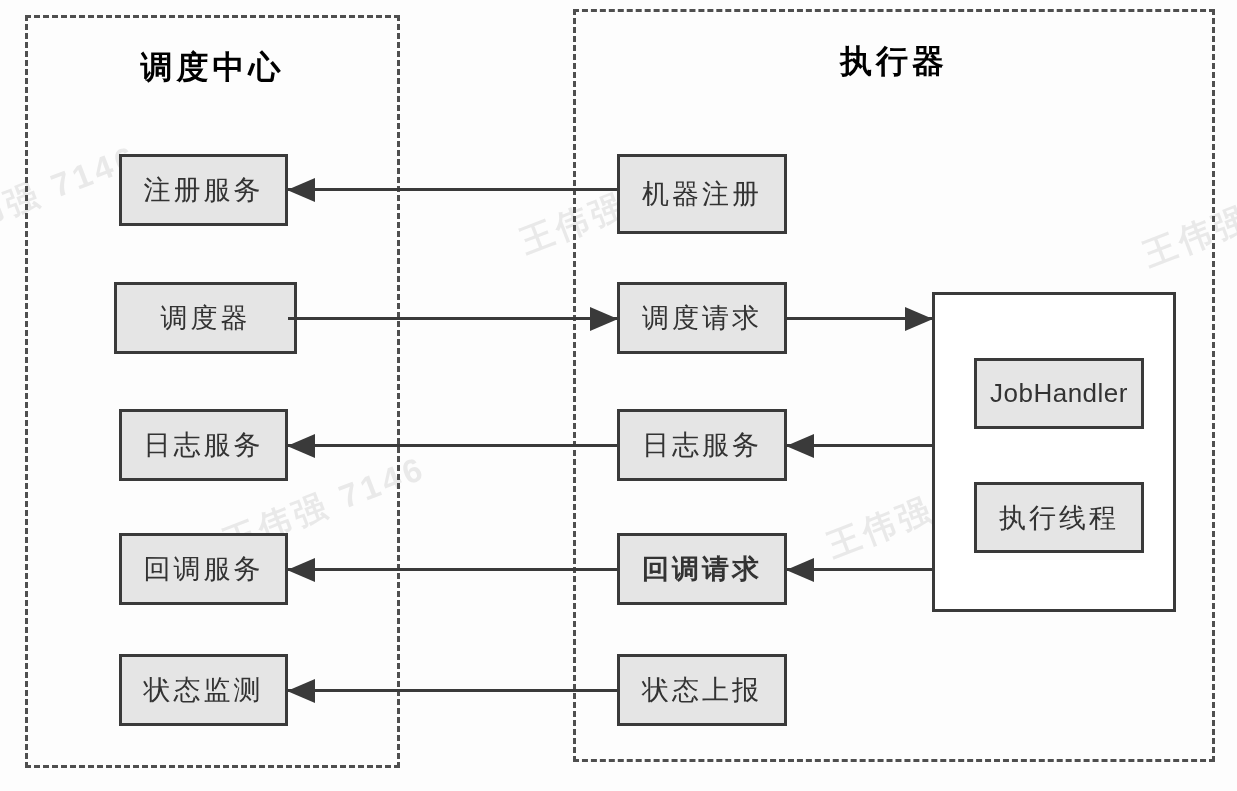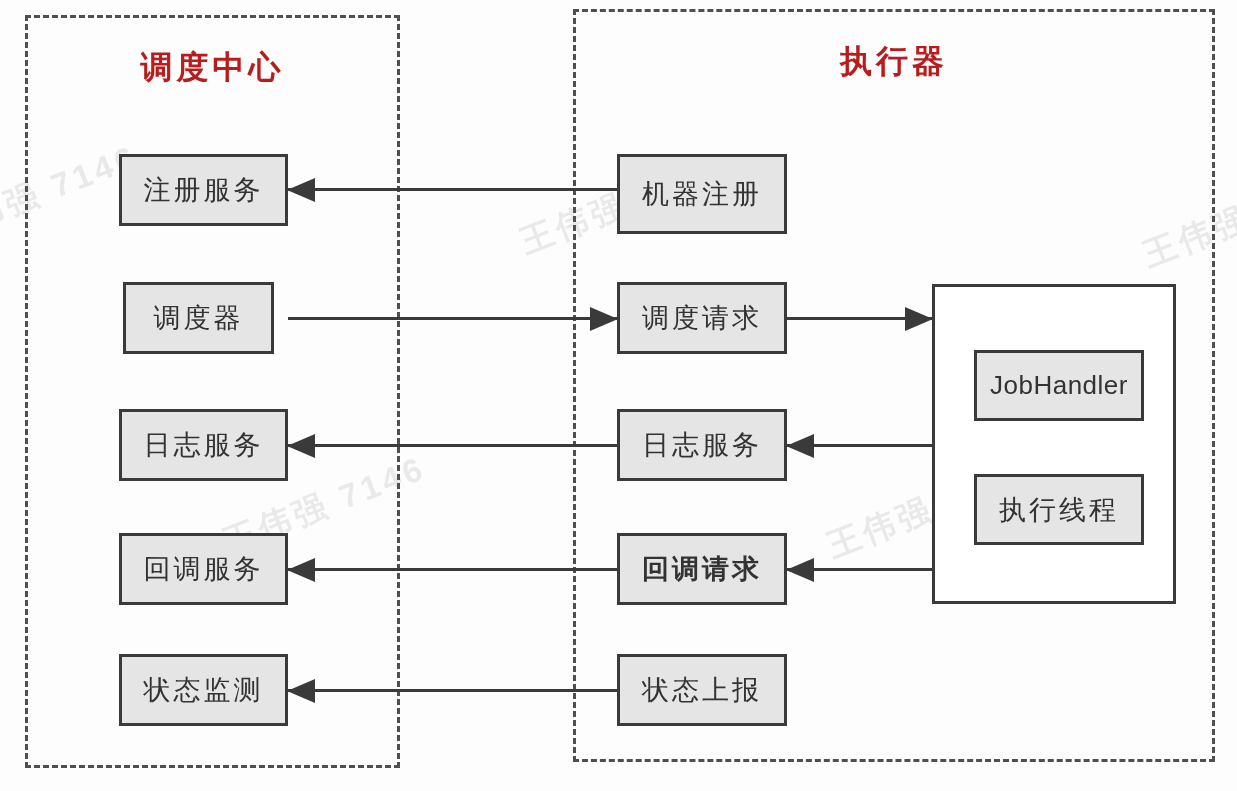--- a/index.html
+++ b/index.html
@@ -8,21 +8,21 @@
     background:#fdfdfd; overflow:hidden;
     font-family:"Liberation Sans", sans-serif;
   }
   .panel {
     position:absolute; border:3px dashed #4f4f4f; box-sizing:border-box;
     background:transparent;
   }
   .panel-title {
     position:absolute; top:28px; left:0; width:100%;
     text-align:center; font-size:32px; font-weight:700;
-    color:#b91c1c; letter-spacing:4px;
+    color:#000000; letter-spacing:4px;
   }
   .node {
     position:absolute; border:3px solid #3a3a3a; background:#e5e5e5;
     box-sizing:border-box; display:flex; align-items:center; justify-content:center;
     font-size:27px; color:#333333; letter-spacing:3px; white-space:nowrap;
   }
   .node.latin { letter-spacing:0.5px; font-size:26px; }
   .bigbox {
     position:absolute; border:3px solid #3a3a3a; background:#ffffff;
     box-sizing:border-box;
@@ -60,32 +60,32 @@
 
   <div class="panel" style="left:25px; top:15px; width:375px; height:753px;">
     <div class="panel-title">调度中心</div>
   </div>
 
   <div class="panel" style="left:573px; top:9px; width:642px; height:753px;">
     <div class="panel-title">执行器</div>
   </div>
 
   <div class="node" style="left:119px; top:154px; width:169px; height:72px;">注册服务</div>
-  <div class="node" style="left:123px; top:282px; width:151px; height:72px;">调度器</div>
+  <div class="node" style="left:114px; top:282px; width:183px; height:72px;">调度器</div>
   <div class="node" style="left:119px; top:409px; width:169px; height:72px;">日志服务</div>
   <div class="node" style="left:119px; top:654px; width:169px; height:72px;">状态监测</div>
   <div class="node" style="left:119px; top:533px; width:169px; height:72px;">回调服务</div>
 
   <div class="node" style="left:617px; top:154px; width:170px; height:80px;">机器注册</div>
   <div class="node" style="left:617px; top:282px; width:170px; height:72px;">调度请求</div>
   <div class="node" style="left:617px; top:409px; width:170px; height:72px;">日志服务</div>
   <div class="node" style="left:617px; top:533px; width:170px; height:72px;font-weight:bold;">回调请求</div>
   <div class="node" style="left:617px; top:654px; width:170px; height:72px;">状态上报</div>
 
-  <div class="bigbox" style="left:932px; top:284px; width:244px; height:320px;">
+  <div class="bigbox" style="left:932px; top:292px; width:244px; height:320px;">
     <div class="node latin" style="left:39px; top:63px; width:170px; height:71px;">JobHandler</div>
     <div class="node" style="left:39px; top:187px; width:170px; height:71px;">执行线程</div>
   </div>
 
   <div class="arrow" style="left:288px; top:188px; width:329px;">
     <div class="head head-left"></div>
   </div>
 
   <div class="arrow" style="left:288px; top:317px; width:329px;">
     <div class="head head-right"></div>

